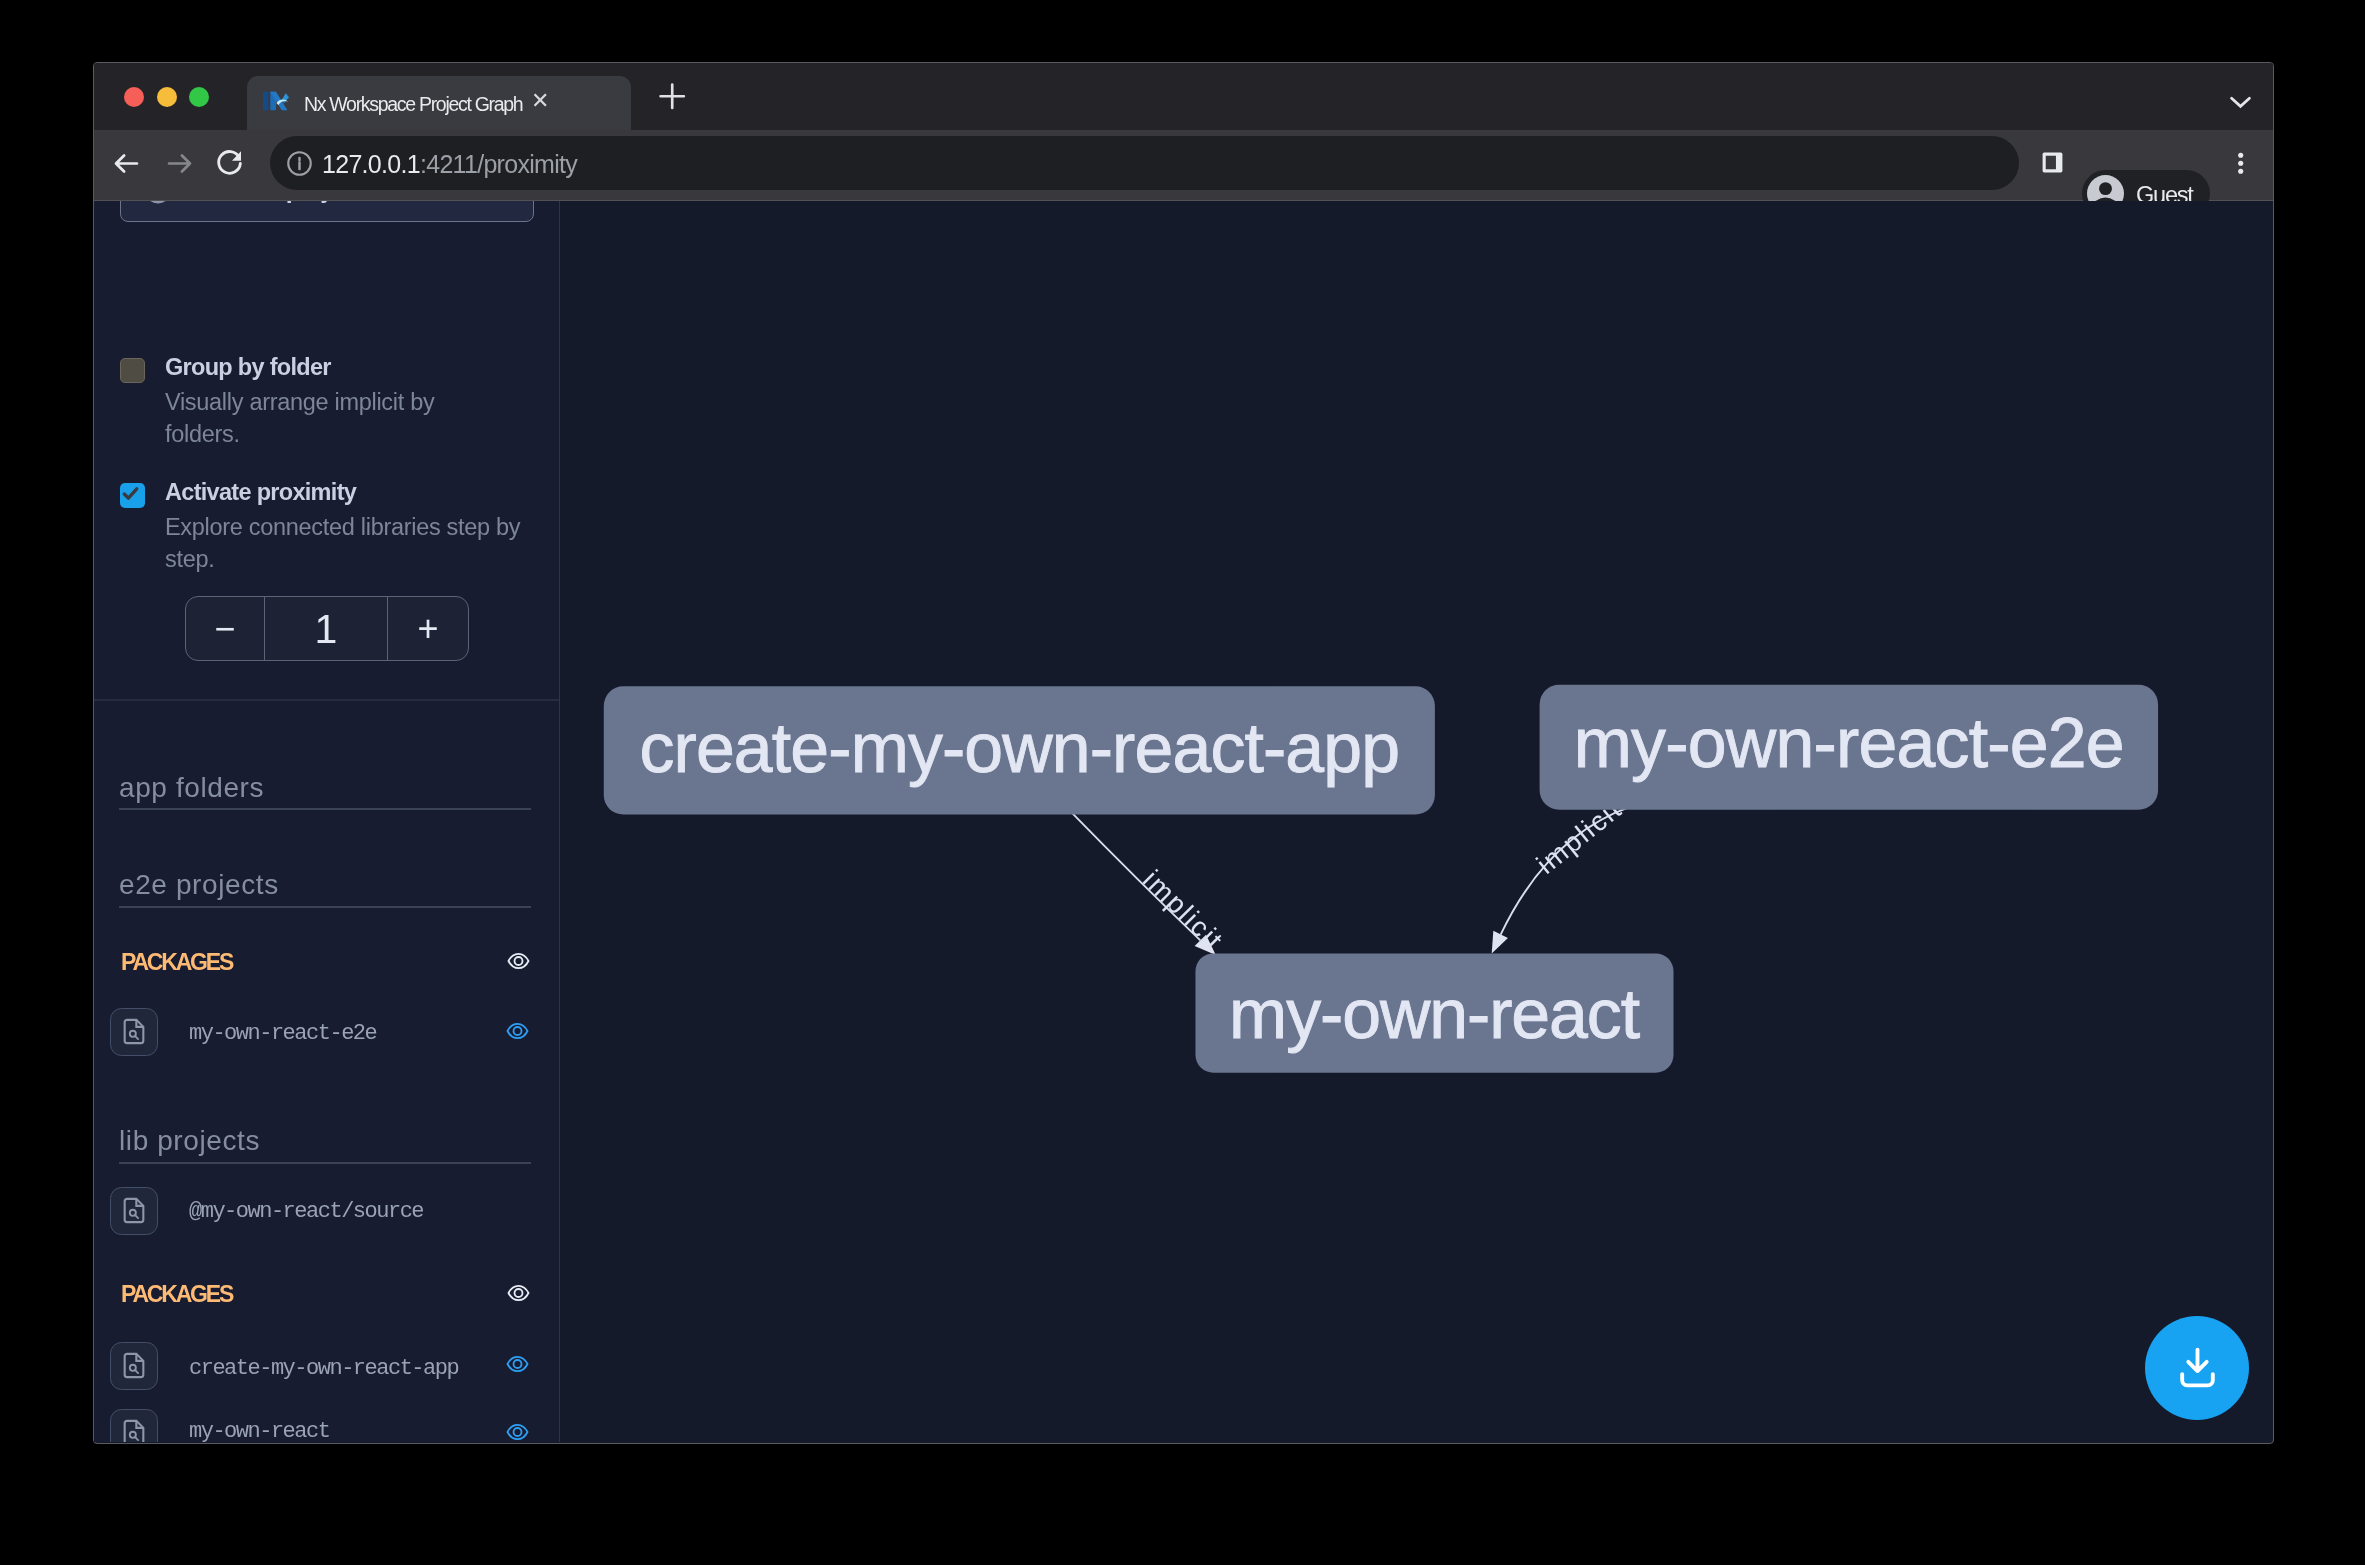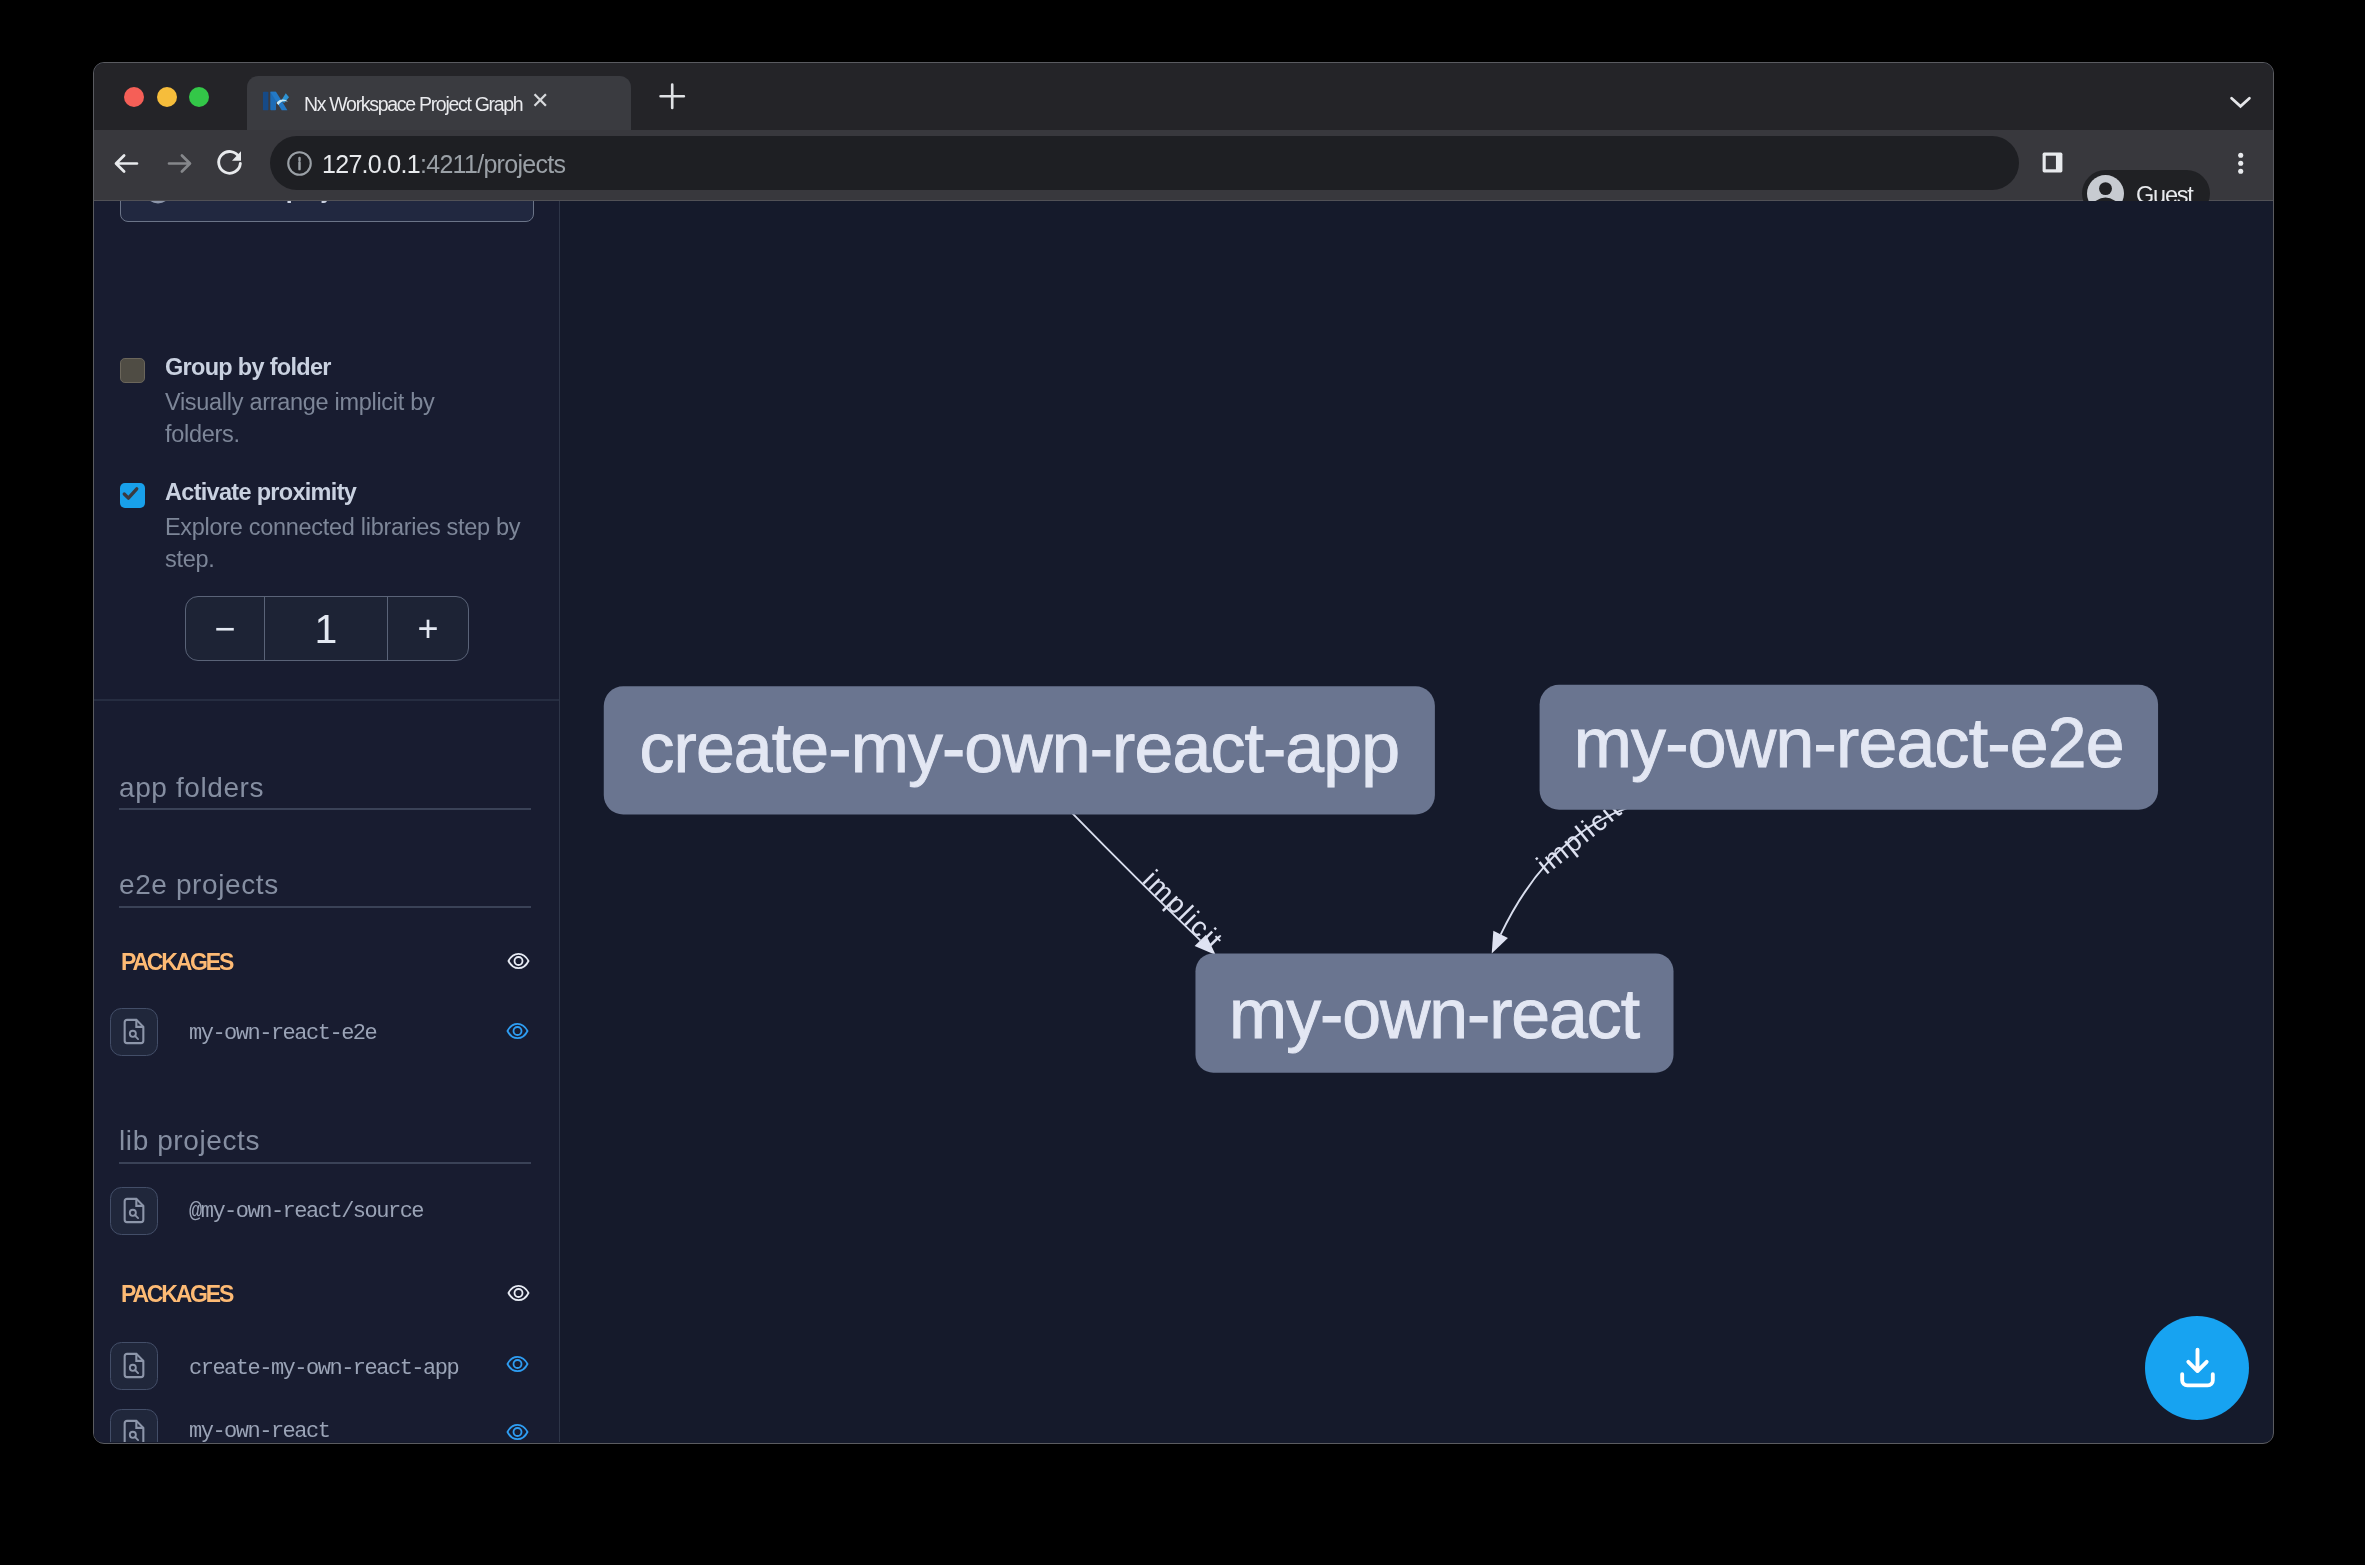--- a/index.html
+++ b/index.html
@@ -1,18 +1,18 @@
 <!DOCTYPE html>
 <html style="font-size:13px"><head>
 <meta charset="utf-8">
 <style>
   * { margin:0; padding:0; box-sizing:border-box; }
   html,body { width:2366px; height:1565px; background:#000; font-family:"Liberation Sans", sans-serif; }
   .win { position:absolute; left:93px; top:62px; width:2181px; height:1382px;
-         border-radius:11px; border:1.6px solid #5a5b60; overflow:hidden; background:#151a2b; }
+         border-radius:4px; border:1.6px solid #5a5b60; overflow:hidden; background:#151a2b; }
   .tabstrip { position:absolute; left:0; top:0; width:100%; height:67px; background:#242428; }
   .dot { position:absolute; width:20px; height:20px; border-radius:50%; top:24px; }
   .tab { position:absolute; left:153px; top:13px; width:384px; height:56px; background:#3a3b40;
          border-radius:11.4px 11.4px 0 0; }
   .tabtitle { position:absolute; left:57px; top:17px; font-size:19.5px; letter-spacing:-1.3px; color:#e9eaed; white-space:nowrap; }
   .tabclose { position:absolute; left:284px; top:12px; font-size:22px; color:#d8dadd; }
   .chev { position:absolute; left:2135px; top:32px; }
   .toolbar { position:absolute; left:0; top:67px; width:100%; height:71px; background:#38383d;
              border-bottom:1.6px solid #515156; }
   .omni { position:absolute; left:176px; top:5.7px; width:1749px; height:54px; background:#1e1f23; border-radius:28px; }
@@ -83,21 +83,21 @@
     </svg>
     <svg style="position:absolute; left:120px; top:18px;" width="31" height="31" viewBox="0 0 24 24">
       <path d="M19.4 7.1 A8.4 8.4 0 1 0 20.4 12" fill="none" stroke="#e8eaed" stroke-width="2.2" stroke-linecap="round"></path>
       <path d="M20.9 2.6 V9.8 H13.9 Z" fill="#e8eaed"></path>
     </svg>
     <div class="omni">
       <svg style="position:absolute; left:16px; top:14px;" width="27" height="27" viewBox="0 0 24 24">
         <circle cx="12" cy="12" r="10" fill="none" stroke="#9aa0a6" stroke-width="1.9"></circle>
         <path d="M12 11 V17 M12 7.2 V9.2" stroke="#9aa0a6" stroke-width="2.2" stroke-linecap="round"></path>
       </svg>
-      <span class="urltext">127.0.0.1<span class="dim">:4211/projects</span></span>
+      <span class="urltext">127.0.0.1<span class="dim">:4211/proximity</span></span>
     </div>
     <svg style="position:absolute; left:1946px; top:19.5px;" width="25" height="25" viewBox="0 0 24 24">
       <rect x="2.5" y="2.5" width="19" height="19" rx="1.5" fill="#e8eaed"></rect>
       <rect x="5.5" y="5.5" width="9.8" height="13" fill="#38383d"></rect>
     </svg>
     <div class="guest" style="top:16px;margin-top:24px;">
       <svg style="position:absolute; left:4.9px; top:4.9px;" width="37" height="37" viewBox="0 0 46 46">
         <circle cx="23" cy="23" r="23" fill="#c7cbd1"></circle>
         <circle cx="23" cy="17" r="8" fill="#202124"></circle>
         <path d="M8 40 a15 12 0 0 1 30 0 z" fill="#202124"></path>

